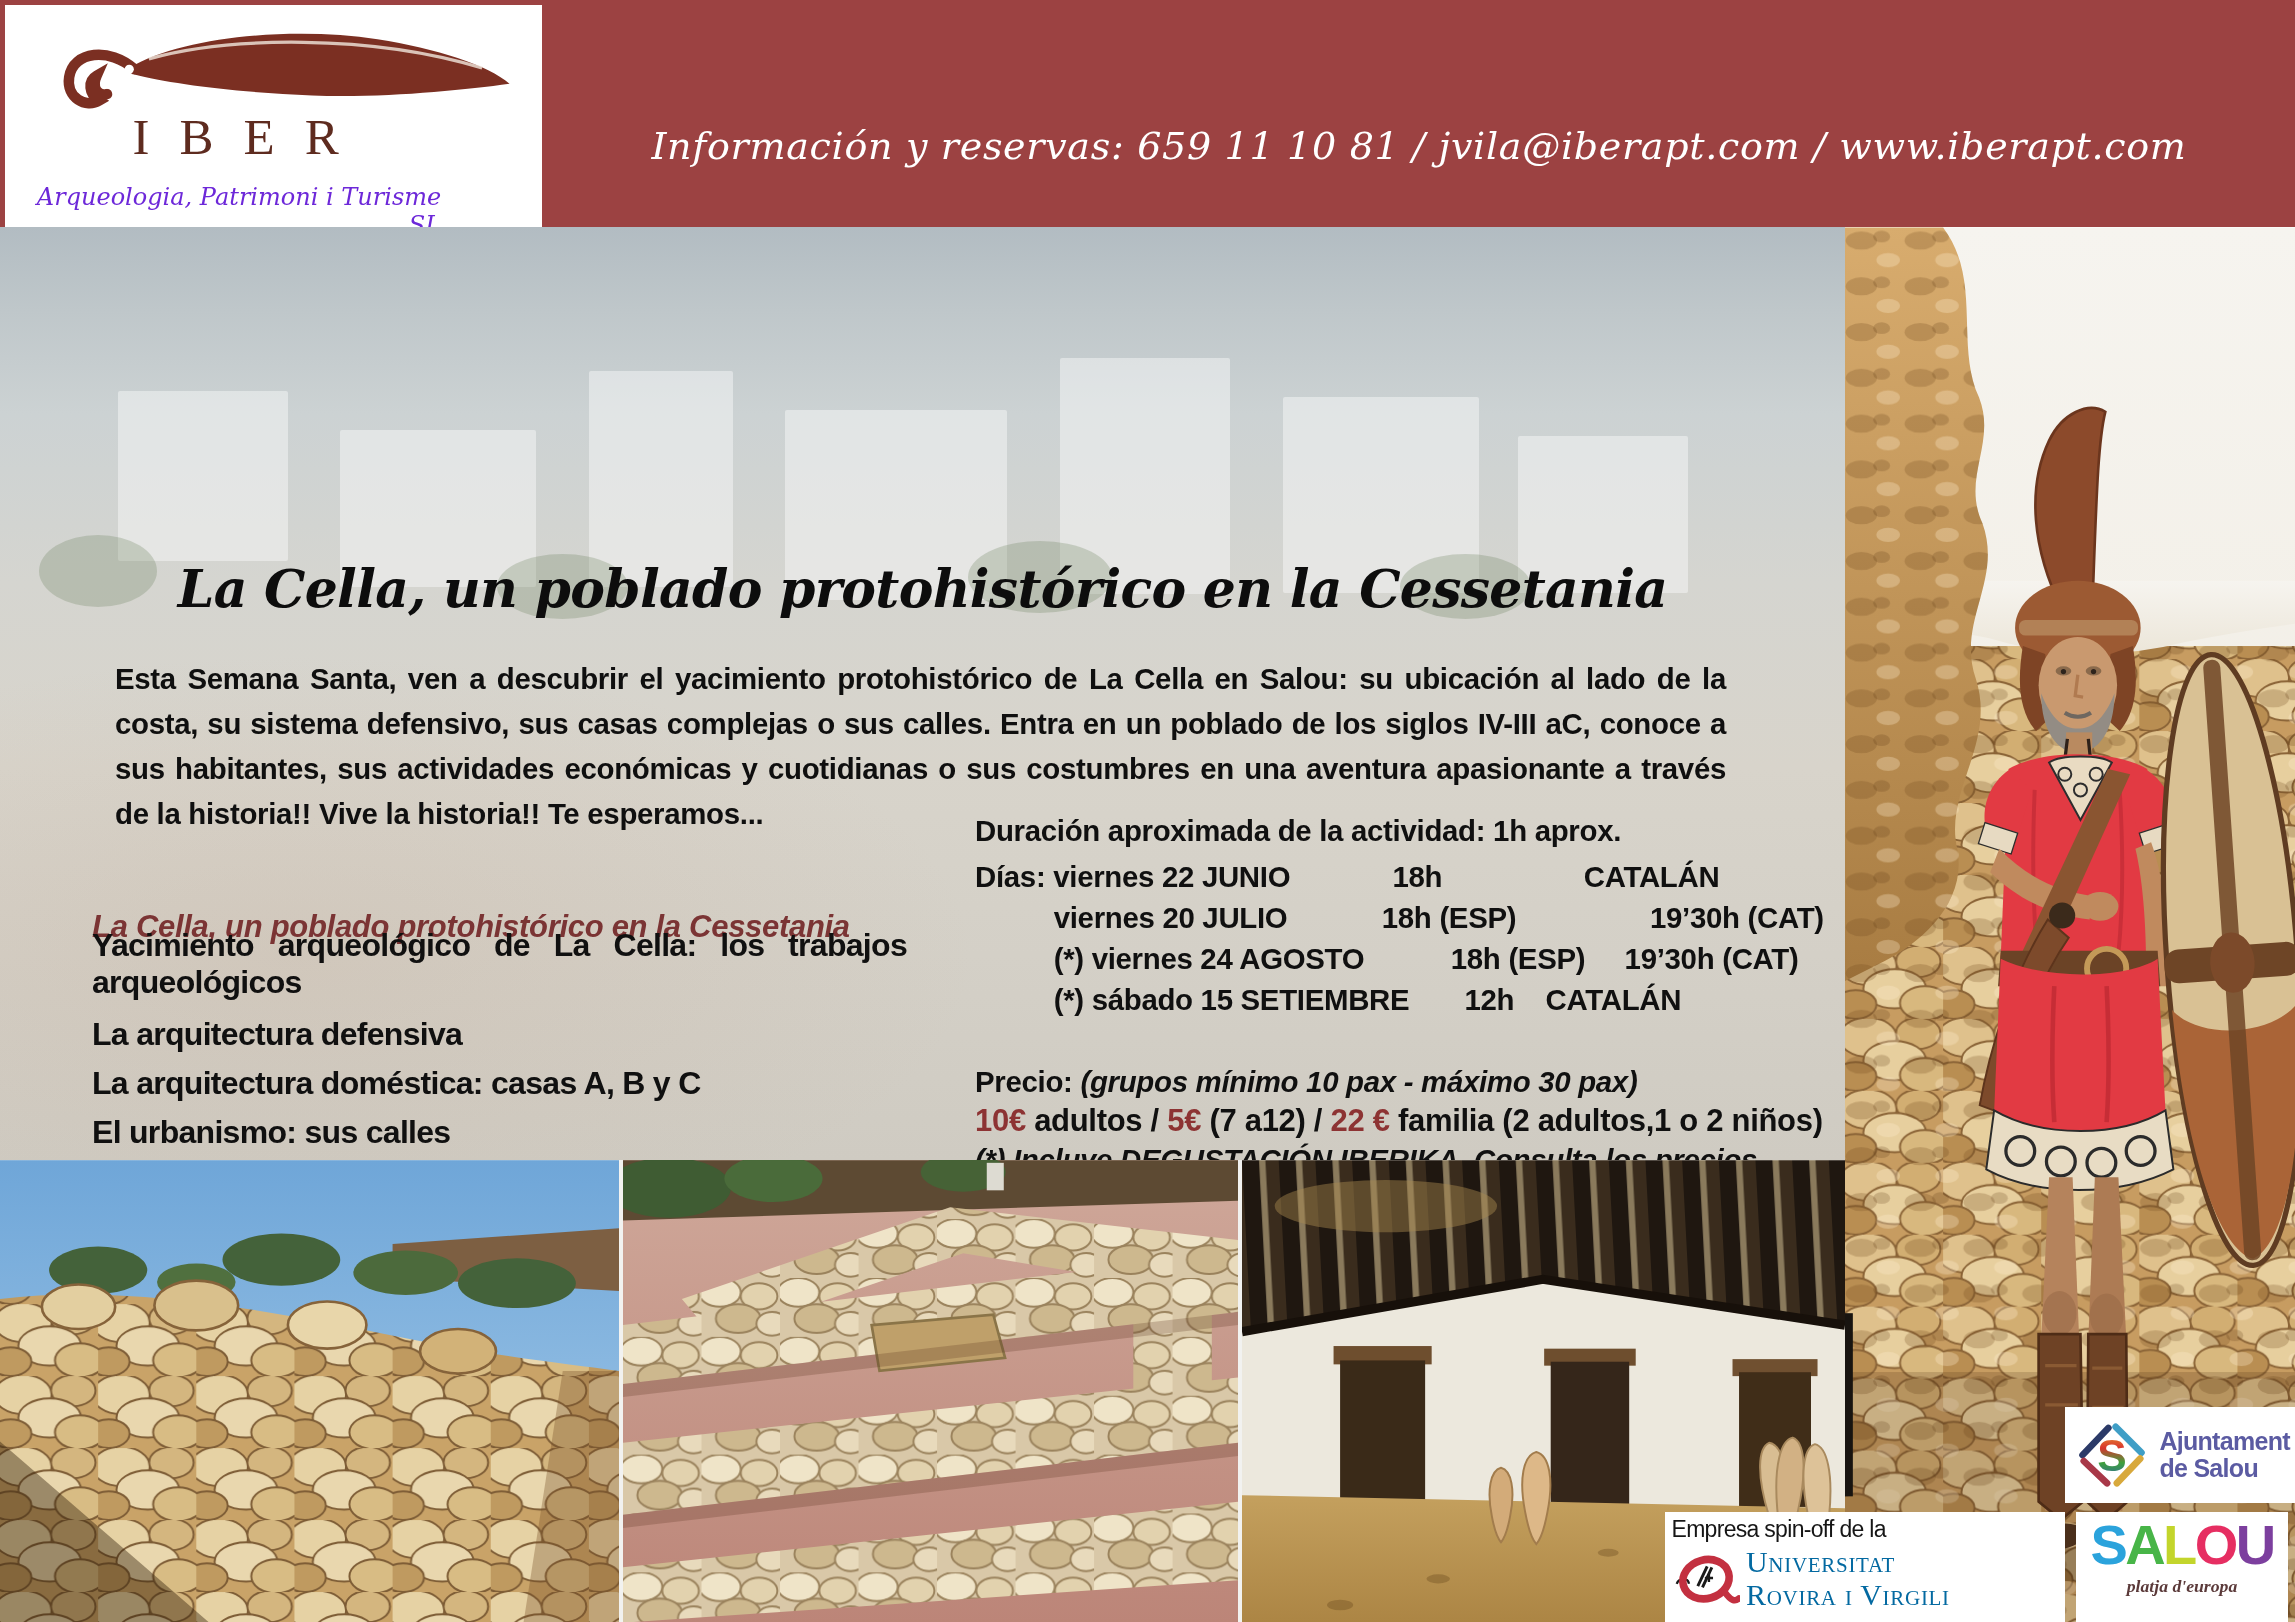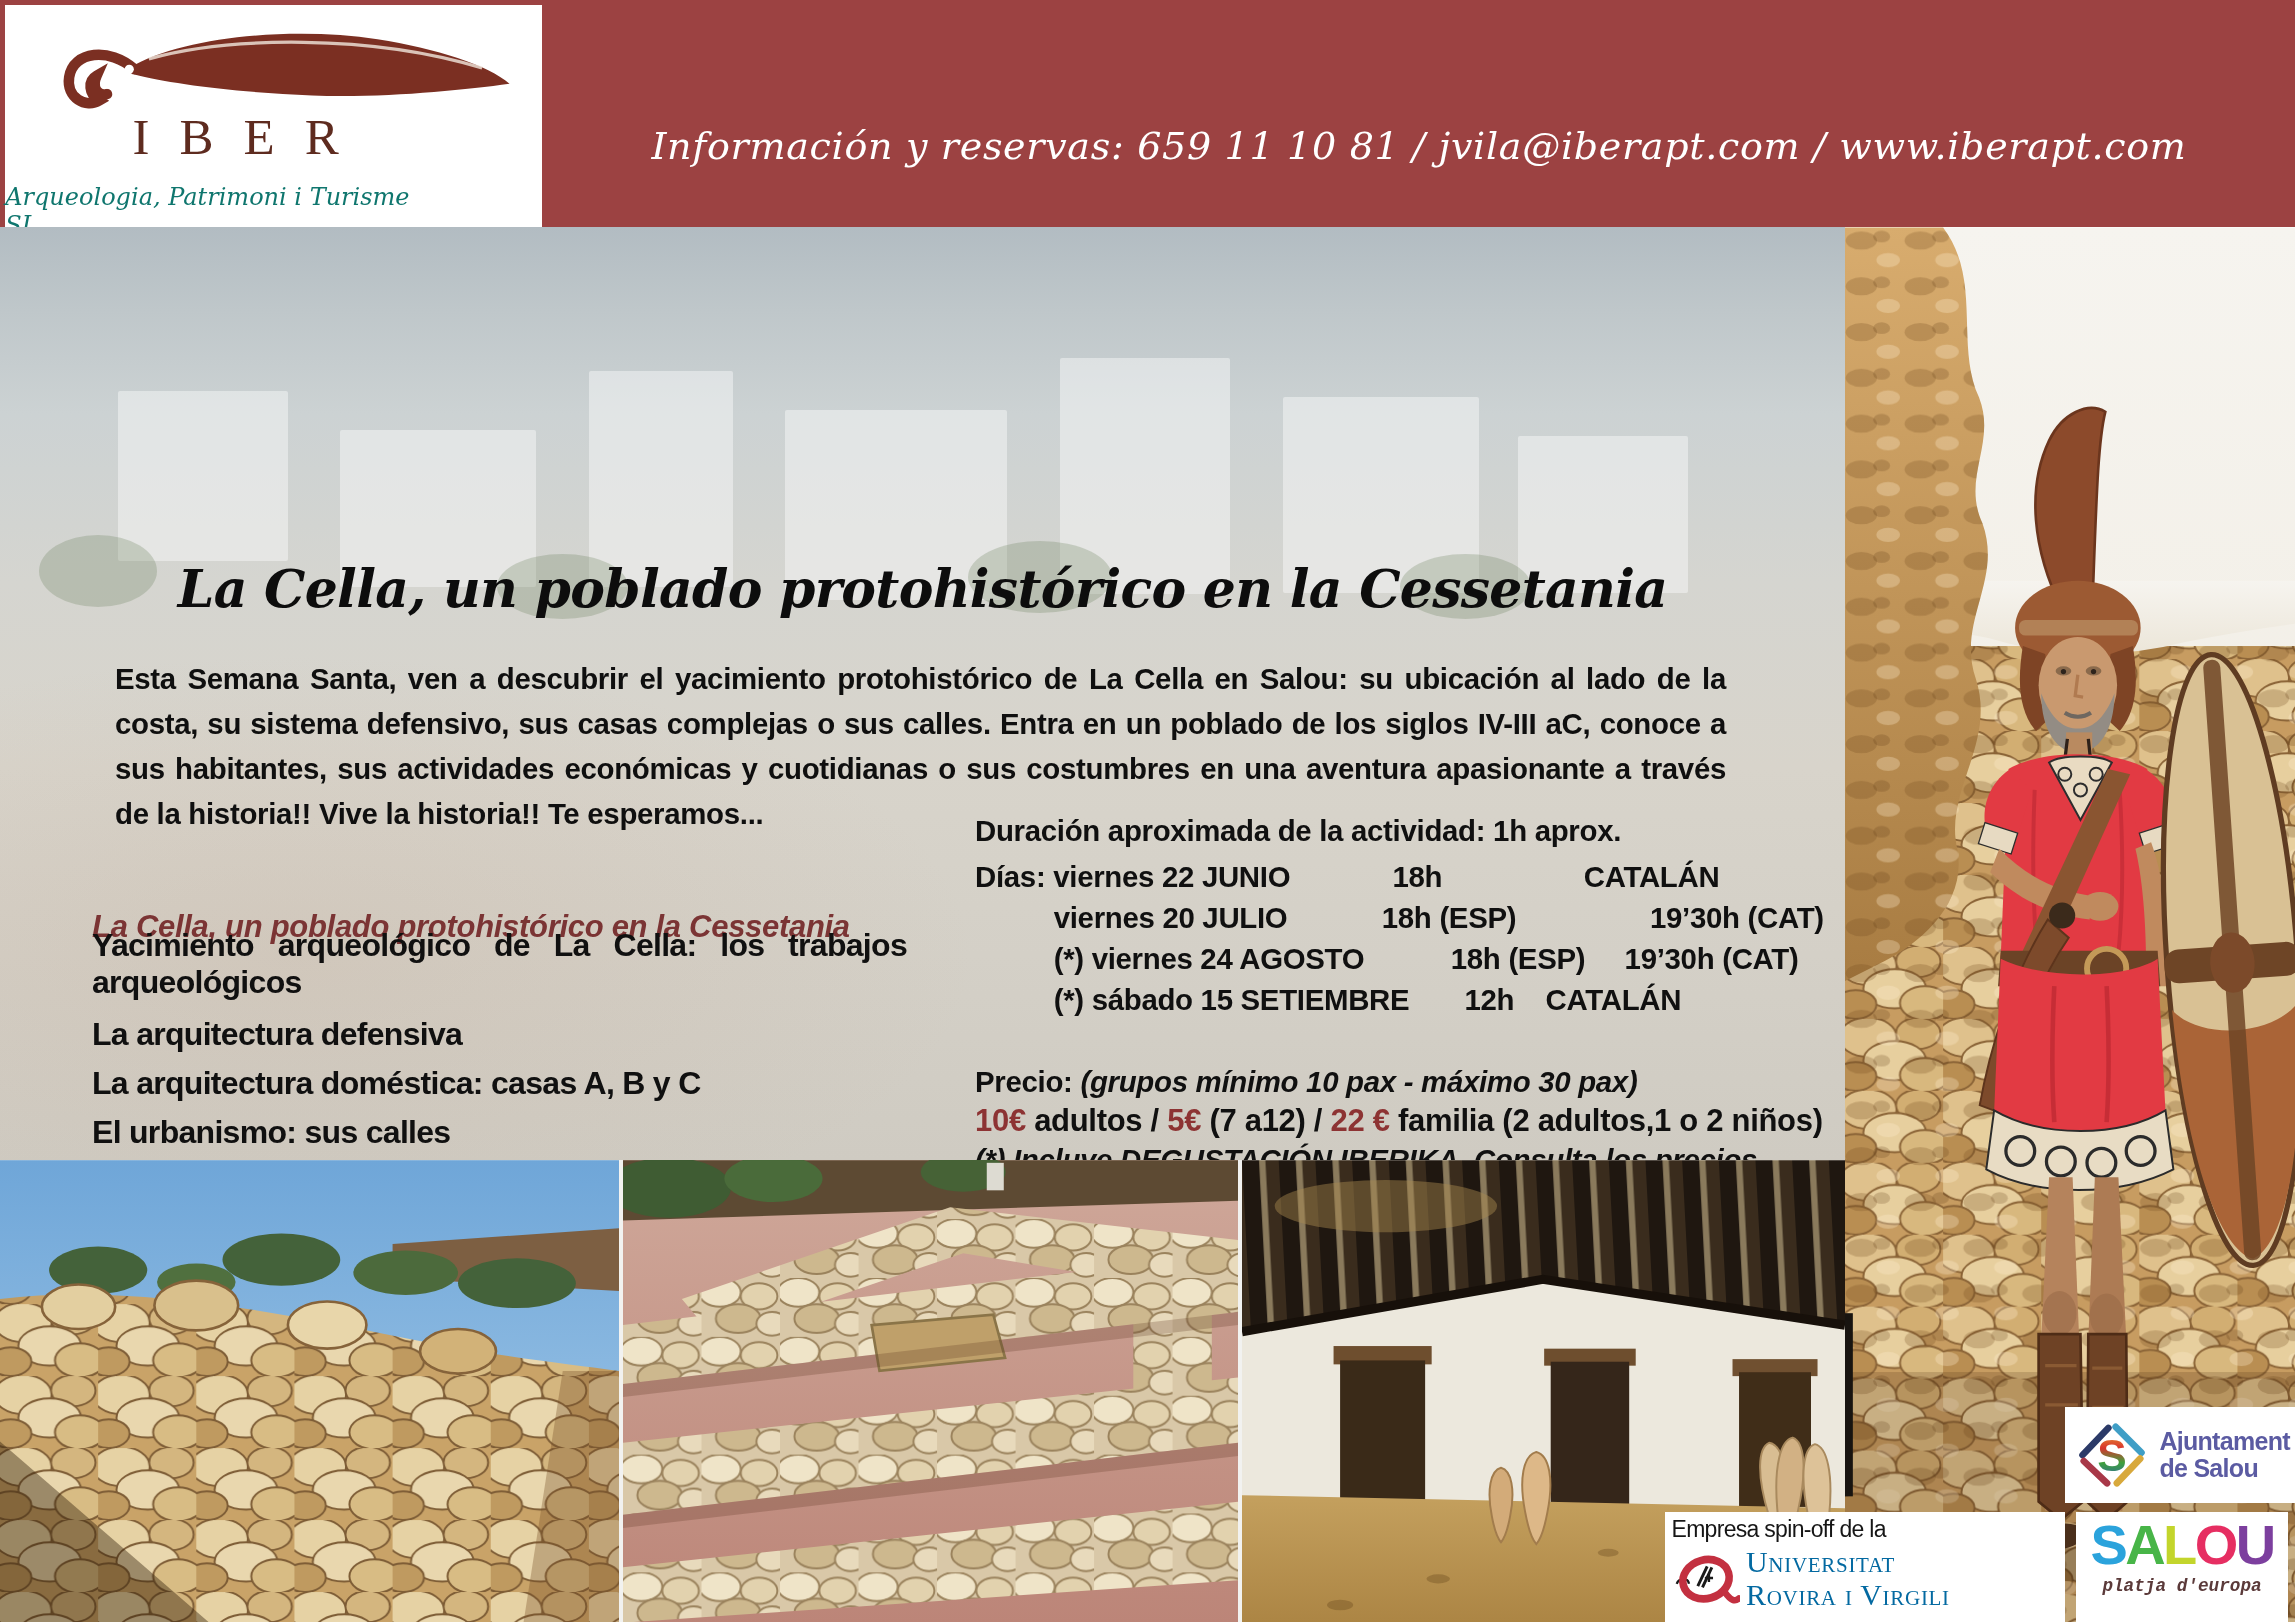--- a/index.html
+++ b/index.html
@@ -7,22 +7,22 @@
   #page{position:relative;width:2295px;height:1623px;background:#fff;overflow:hidden;
         font-family:"Liberation Sans",sans-serif;}
   .abs{position:absolute;}
 
   
   #header{left:0;top:0;width:2295px;height:227px;background:#9c4242;}
   #logo-box{left:5.2px;top:5.2px;width:537px;height:222px;background:#ffffff;}
   #logo-word{left:0;top:103px;width:461px;text-align:center;
      font-family:"Liberation Serif",serif;font-size:51px;color:#5e2b1f;
      letter-spacing:30px;padding-left:30px;box-sizing:border-box;}
-  #logo-sub{left:0;top:178px;width:436px;text-align:left;
-     font-family:"DejaVu Serif",serif;font-style:italic;font-size:24px;color:#0f766e;}
+  #logo-sub{left:0;top:178px;width:436px;text-align:right;
+     font-family:"DejaVu Serif",serif;font-style:italic;font-size:24px;color:#6d28d9;}
   #banner-contact{left:542px;top:0;width:1754px;height:227px;display:flex;align-items:center;justify-content:center;
      font-family:"DejaVu Serif",serif;font-style:italic;font-size:38px;color:#ffffff;letter-spacing:0.7px;margin-top:32px;}
 
   
   #content{left:0;top:227px;width:1845px;height:933px;overflow:hidden;
      background:linear-gradient(180deg,#b2bcc2 0%,#bfc7ca 9%,#ccd2d3 20%,#d5d5d0 38%,#d8d4cb 58%,#d4d0c7 78%,#cfcbc2 100%);}
   .bld{position:absolute;background:rgba(255,255,255,.42);border-radius:2px;}
   .tree{position:absolute;background:rgba(108,128,94,.28);border-radius:50%;}
   #content .tint{left:0;top:425px;width:982px;height:508px;
      background:radial-gradient(ellipse at 30% 60%,rgba(196,168,146,.22),rgba(196,168,146,0) 70%);}
@@ -63,21 +63,21 @@
   #urv-box{left:1665px;top:1512px;width:400px;height:111px;background:#fff;z-index:5;
      padding:3.9px 6.5px;box-sizing:border-box;}
   #urv-top{font-size:23px;color:#161616;letter-spacing:-0.7px;}
   #urv-row{display:flex;align-items:center;gap:6.5px;margin-top:1.3px;}
   #urv-name{font-family:"Liberation Serif",serif;font-variant:small-caps;font-size:30px;line-height:33px;color:#0369a1;letter-spacing:0.7px;}
   #salou-box{left:2076px;top:1512px;width:212px;height:111px;background:#fff;z-index:5;
      text-align:center;box-sizing:border-box;padding-top:5.2px;}
   #salou-word{font-size:56px;font-weight:bold;letter-spacing:-2.6px;line-height:56px;}
   #salou-word .c0{color:#2ba3dc;} #salou-word .c1{color:#48b548;} #salou-word .c2{color:#c3d52c;}
   #salou-word .c3{color:#e62e62;} #salou-word .c4{color:#7c3f9e;}
-  #salou-tag{font-family:Liberation Mono, monospace;font-style:italic;font-weight:bold;font-size:17.7px;color:#5b3a3a;margin-top:2.6px;}
+  #salou-tag{font-family:Liberation Serif, serif;font-style:italic;font-weight:bold;font-size:17.7px;color:#5b3a3a;margin-top:2.6px;}
 </style>
 </head>
 <body>
 
 <div id="page">
 
   <header class="abs" id="header">
     <div class="abs" id="logo-box">
       <svg class="abs" style="left:26px;top:11.8px" width="484" height="98" viewBox="0 0 740 150">
         <path d="M150,78 C230,30 400,14 530,34 C620,48 700,74 732,102 C660,112 540,124 430,120 C320,116 210,102 158,88 Z" fill="#7b2f22"></path>

